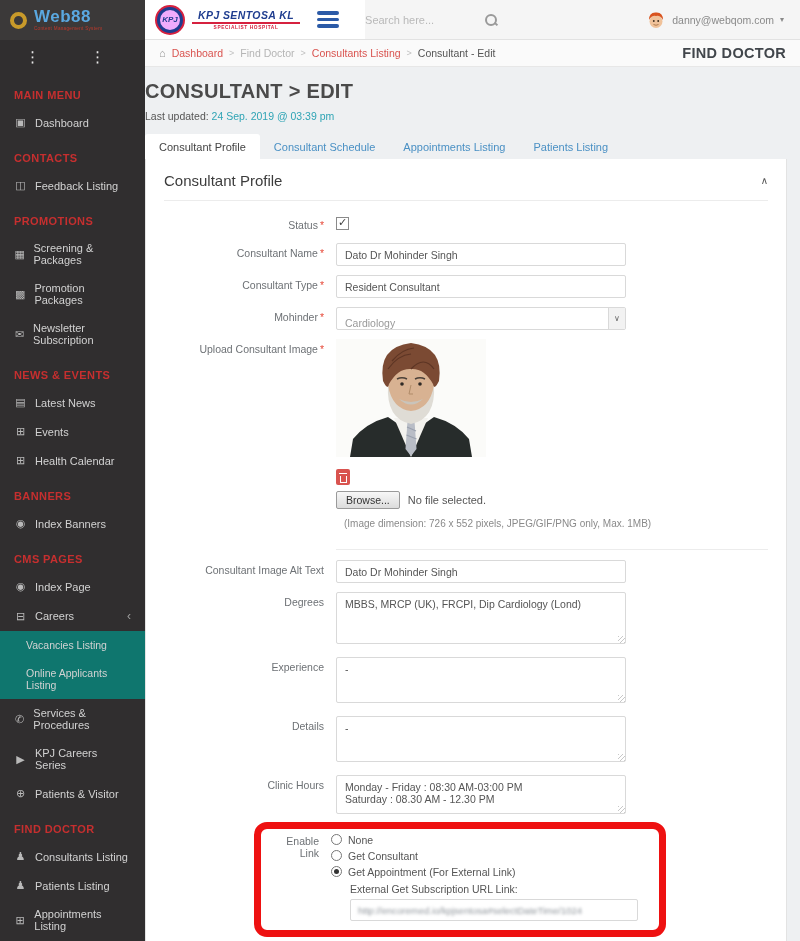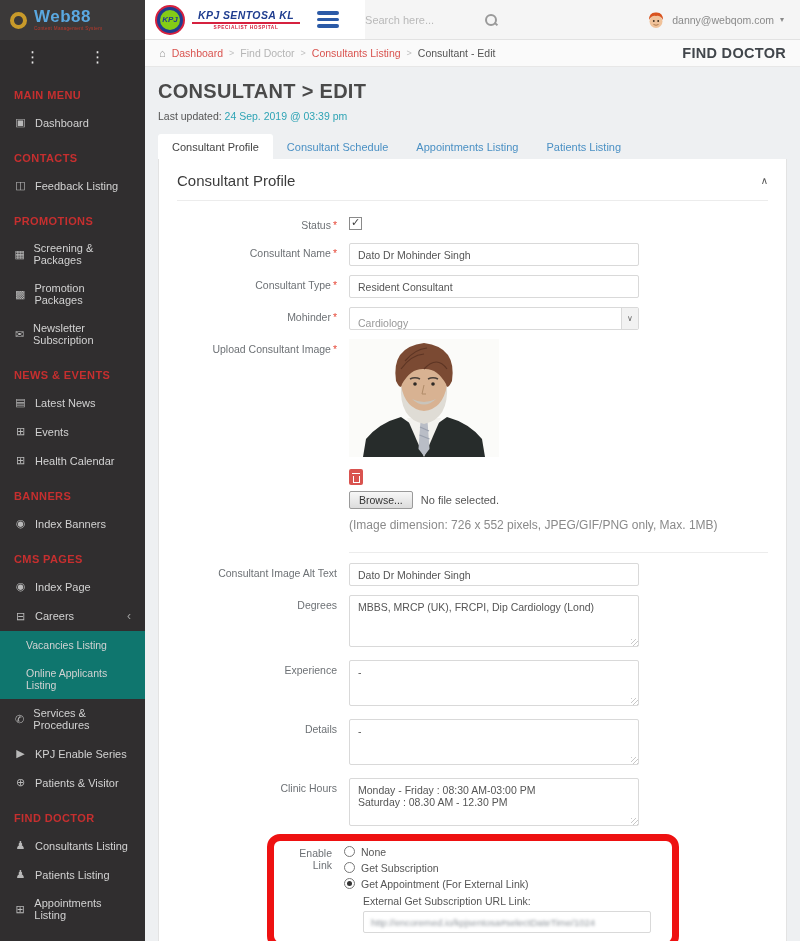--- a/index.html
+++ b/index.html
@@ -24,21 +24,21 @@
   .side-sub { background:#0f766e; }
   .side-sub .side-item { padding-left:26px; font-size:10.5px; }
   .clipped-title { height:8px; overflow:hidden; }
 
   
   .main { flex:1; display:flex; flex-direction:column; background:#eef0f2; }
 
   .topbar { height:40px; background:#f5f5f5; display:flex; align-items:center; border-bottom:1px solid #e2e2e2; }
   .kpj-block { background:#fff; height:100%; display:flex; align-items:center; padding:0 12px; gap:9px; }
   .kpj-badge { width:26px; height:26px; border:3px solid #1f3d8f; box-shadow:0 0 0 2px #d6213f;
-               border-radius:50%; background:#84cc16; display:flex; align-items:center; justify-content:center;
+               border-radius:50%; background:#f0abfc; display:flex; align-items:center; justify-content:center;
                font-size:8px; font-weight:bold; font-style:italic; color:#1f3d8f; }
   .kpj-names { text-align:center; }
   .kpj-name { color:#1f3d8f; font-size:10.5px; font-weight:bold; font-style:italic; letter-spacing:0.4px;
               border-bottom:2px solid #d6213f; padding:0 6px 1px; }
   .kpj-sub { color:#d6213f; font-size:4.8px; font-weight:bold; letter-spacing:0.6px; margin-top:1px; }
   .hamburger { margin:0 14px 0 8px; cursor:pointer; }
   .hamburger span { display:block; width:22px; height:3.5px; background:#2b5aa7; border-radius:2px; margin:3px 0; }
   .search-wrap { display:flex; align-items:center; gap:30px; }
   .search-input { border:none; outline:none; background:transparent; font-size:11px; color:#555; width:90px;
                   font-family:"Liberation Sans", sans-serif; }
@@ -55,21 +55,21 @@
   .breadcrumb-bar { height:27px; background:#fafafa; border-bottom:1px solid #e7e7e7;
                     display:flex; align-items:center; padding:0 14px; }
   .bc { display:flex; align-items:center; gap:6px; font-size:10.5px; }
   .bc .home { color:#9a9a9a; font-size:11px; }
   .bc .lnk { color:#d9534f; cursor:pointer; }
   .bc .dim { color:#b5b5b5; }
   .bc .cur { color:#555; }
   .bc .sep { color:#c0c0c0; font-size:9px; }
   .bc-right { margin-left:auto; font-size:14.5px; font-weight:bold; color:#41464b; letter-spacing:0.3px; }
 
-  .content { flex:1; padding:13px 13px 0 13px; overflow:hidden; }
+  .content { flex:1; padding:13px 13px 0 0; overflow:hidden; }
   .page-title { font-size:20px; font-weight:bold; color:#4a4a4a; letter-spacing:0.3px; }
   .updated { margin-top:7px; font-size:10.5px; color:#555; }
   .updated .val { color:#2fa4b5; }
 
   .tabs { display:flex; margin-top:12px; }
   .tab { padding:7px 14px 6px; font-size:11px; color:#4a90c4; cursor:pointer; }
   .tab.active { background:#fff; color:#444; border-radius:3px 3px 0 0; }
 
   .panel { background:#fff; border:1px solid #e3e3e3; border-top:none; }
   .panel-head { display:flex; align-items:center; justify-content:space-between; padding:13px 18px 11px; }
@@ -103,21 +103,21 @@
   .trash-btn { position:relative; width:14px; height:16px; background:#d9534f; border-radius:2px;
                margin:8px 0 6px; cursor:pointer; }
   .trash-btn::before { content:''; position:absolute; left:3px; top:3.5px; width:8px; height:1.5px; background:#fff; }
   .trash-btn::after { content:''; position:absolute; left:4px; top:6.5px; width:5px; height:6px;
                       border:1px solid #fff; border-top:none; }
   .browse-row { display:flex; align-items:center; gap:8px; margin-bottom:9px; }
   .browse-btn { border:1px solid #9a9a9a; background:linear-gradient(#f7f7f7,#dcdcdc); border-radius:2px;
                 font-size:10.5px; color:#333; padding:2px 9px; cursor:pointer;
                 font-family:"Liberation Sans", sans-serif; }
   .nofile { font-size:11px; color:#555; }
-  .dim-note { font-size:12px; color:#8a8a8a; margin-bottom:10px; }
+  .dim-note { font-size:10px; color:#8a8a8a; margin-bottom:10px;margin-left:8px; }
   .hr { height:1px; background:#ececec; margin:10px 0 10px 172px; }
 
   .annotation { border:7px solid #ee1111; border-radius:13px; margin-left:90px; width:412px;
                 padding:5px 8px 9px; margin-top:4px; }
   .ann-row { display:flex; align-items:flex-start; }
   .ann-label { width:62px; min-width:62px; text-align:right; padding-right:12px; padding-top:1px;
                font-size:10.5px; color:#6d7175; }
   .radio-opt { display:flex; gap:6px; margin-bottom:4px; font-size:10.5px; color:#555; cursor:pointer; }
   .radio { width:11px; height:11px; border:1px solid #777; border-radius:50%; background:#fff;
            display:inline-flex; align-items:center; justify-content:center; }
@@ -208,21 +208,21 @@
       <div class="side-item">
         <span>Online Applicants Listing</span>
       </div>
     </div>
     <div class="side-item">
       <span class="ic">✆</span>
       <span>Services &amp; Procedures</span>
     </div>
     <div class="side-item">
       <span class="ic">▶</span>
-      <span>KPJ Enable Series</span>
+      <span>KPJ Careers Series</span>
     </div>
     <div class="side-item">
       <span class="ic">⊕</span>
       <span>Patients &amp; Visitor</span>
     </div>
 
     <div class="side-section-title">FIND DOCTOR</div>
     <div class="side-item">
       <span class="ic">♟</span>
       <span>Consultants Listing</span>
@@ -402,36 +402,36 @@
           <div class="frow">
             <div class="flabel">Details</div>
             <div class="fctrl">
               <textarea class="tarea" style="height: 46px;">-</textarea>
             </div>
           </div>
 
           <div class="frow" style="margin-bottom:2px;">
             <div class="flabel">Clinic Hours</div>
             <div class="fctrl">
-              <textarea class="tarea" style="height: 48px;">Monday - Friday : 08:30 AM-03:00 PM
+              <textarea class="tarea" style="height: 39px;">Monday - Friday : 08:30 AM-03:00 PM
 Saturday : 08.30 AM - 12.30 PM</textarea>
             </div>
           </div>
 
           <div class="annotation">
             <div class="ann-row">
               <div class="ann-label">Enable Link</div>
               <div class="fctrl">
                 <div class="radio-opt">
                   <span class="radio"></span>
                   <span>None</span>
                 </div>
                 <div class="radio-opt">
                   <span class="radio"></span>
-                  <span>Get Subscription</span>
+                  <span>Get Consultant</span>
                 </div>
                 <div class="radio-opt">
                   <span class="radio sel"></span>
                   <span>Get Appointment (For External Link)</span>
                 </div>
                 <div class="ext-label">External Get Subscription URL Link:</div>
                 <div class="url-box">
                   <span>http://encoremed.io/kpjsentosa#selectDateTime/1024</span>
                 </div>
               </div>

